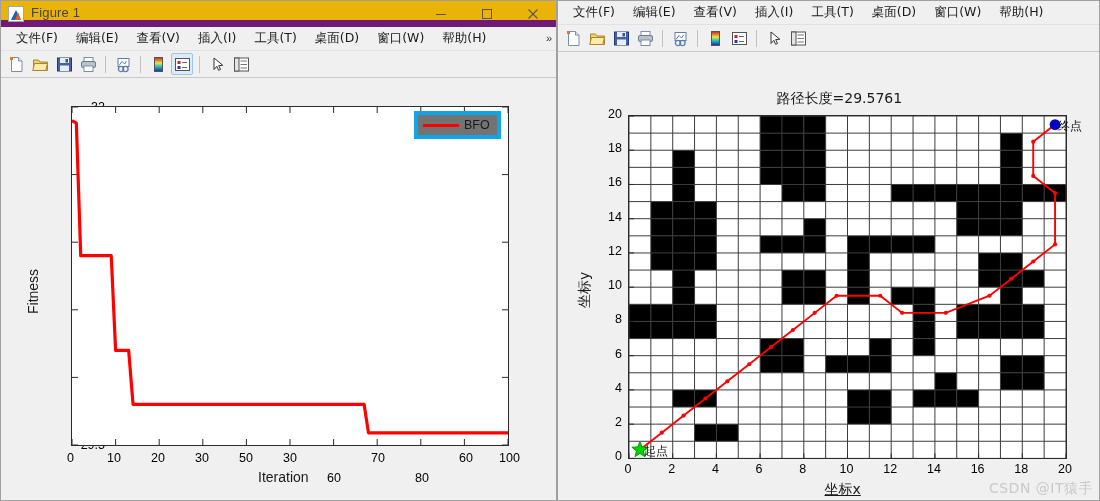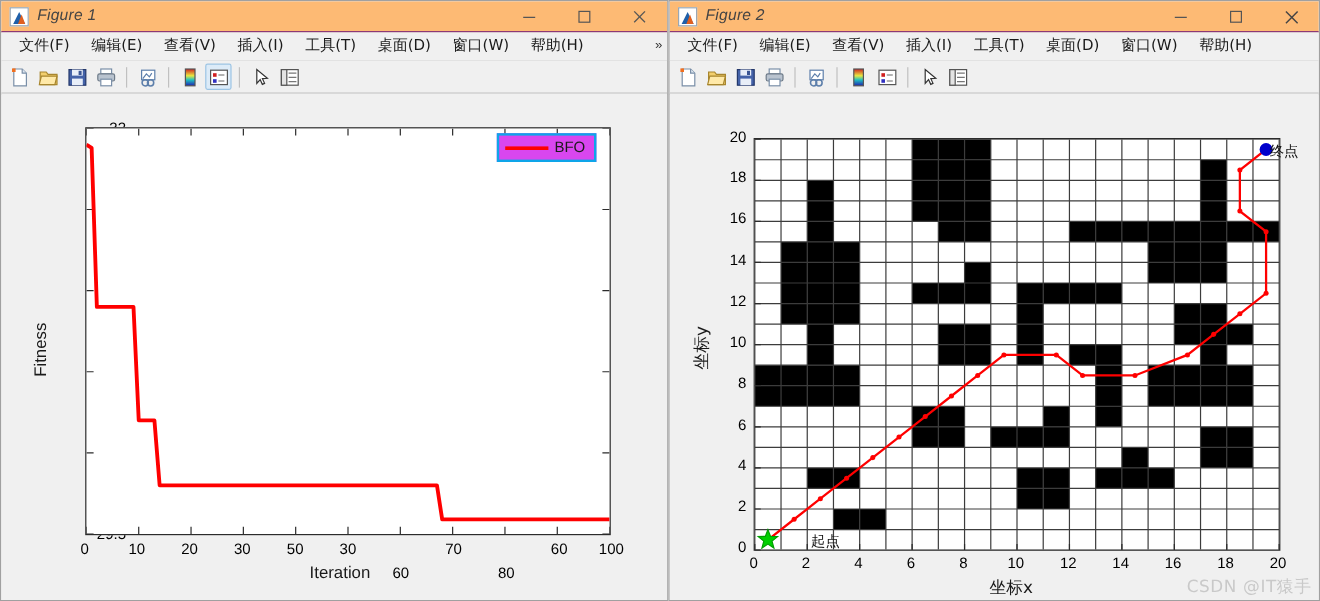--- a/index.html
+++ b/index.html
@@ -16,23 +16,22 @@
   .win {
     position: absolute; top: 0; height: 501px;
     background: #f0f0f0;
     border: 1px solid #a0a0a0;
     overflow: hidden;
   }
   #win1 { left: 0; width: 557px; }
   #win2 { left: 557px; width: 543px; }
 
   .titlebar {
-    position: relative; height: 26px; background: #fdba74;
-    border-bottom: 1px solid #701a75;
-    font-style: italic;
+    position: relative; height: 26px; background: #eab308;
+    border-bottom: 7px solid #701a75;
   }
   .title-icon {
     position: absolute; left: 7px; top: 5px; width: 16px; height: 16px;
     background: #ffffff; border: 1px solid #9aa7b4;
     overflow: hidden;
   }
   .title-icon i {
     position: absolute; left: 2px; top: 3px; width: 0; height: 0;
     border-left: 5px solid transparent; border-right: 5px solid transparent;
     border-bottom: 10px solid #1f5fa9;
@@ -97,40 +96,40 @@
     font-family: "Liberation Sans", sans-serif; white-space: nowrap;
   }
   .axis-title {
     position: absolute; font-size: 14px; color: #1a1a1a; font-weight: 400;
     font-family: "Liberation Sans", sans-serif; white-space: nowrap;
   }
   #ylab1 {
     transform: rotate(-90deg); transform-origin: left top;
   }
   .legendbox {
-    position: absolute; background: #d946ef; border: 2px solid #0ea5e9;
+    position: absolute; background: #737373; border: 4px solid #0ea5e9;
     display: flex; align-items: center; gap: 5px; padding: 3px 7px 3px 5px;
   }
   .legendline { width: 36px; height: 3px; background: #ff0000; }
   .legendtext { font-size: 12.5px; color: #1a1a1a; }
 
   
   #plot2 {
     position: absolute;
     background: #ffffff;
     border: 1px solid #2b2b2b;
   }
   #gridsvg { position: absolute; left: 0; top: 0; }
   #fig2title {
     position: absolute; font-size: 14px; color: #1a1a1a; white-space: nowrap;
     font-family: "DejaVu Sans", "Liberation Sans", sans-serif;
   }
   #ylab2 { transform: rotate(-90deg); transform-origin: left top;
            font-family: "DejaVu Sans", "Liberation Sans", sans-serif; }
-  #xlab2 { font-family: "DejaVu Sans", "Liberation Sans", sans-serif; }
+  #xlab2 { font-family: "DejaVu Sans", "Liberation Sans", sans-serif; text-decoration: underline; }
   .ptlabel {
     position: absolute; font-size: 12px; color: #111; white-space: nowrap;
     font-family: "DejaVu Sans", "Liberation Sans", sans-serif;
   }
   #watermark {
     position: absolute; right: 6px; bottom: 2px;
     font-size: 14px; color: #c9c9c9; letter-spacing: .5px;
     font-family: "DejaVu Sans", "Liberation Sans", sans-serif;
   }
 </style>
@@ -324,45 +323,20 @@
       <div class="legendbox" style="left:413px; top:32px;">
         <div class="legendline"></div>
         <div class="legendtext">BFO</div>
       </div>
 
     </div>
   </div>
 
   <div class="win" id="win2">
 
-    <div class="titlebar">
-      <div class="title-icon">
-          <i></i>
-          <i class="b"></i>
-        </div>
-      <div class="title-text">Figure 2</div>
-      <div class="winbtns">
-        <div class="winbtn">
-          <svg width="12" height="12" viewBox="0 0 12 12">
-              <line x1="1" y1="6.5" x2="11" y2="6.5" stroke="#555" stroke-width="1"></line>
-            </svg>
-        </div>
-        <div class="winbtn">
-          <svg width="12" height="12" viewBox="0 0 12 12">
-              <rect x="1.5" y="1.5" width="9" height="9" fill="none" stroke="#555" stroke-width="1"></rect>
-            </svg>
-        </div>
-        <div class="winbtn">
-          <svg width="13" height="13" viewBox="0 0 12 12">
-              <line x1="1.5" y1="1.5" x2="10.5" y2="10.5" stroke="#444" stroke-width="1.1"></line>
-              <line x1="10.5" y1="1.5" x2="1.5" y2="10.5" stroke="#444" stroke-width="1.1"></line>
-            </svg>
-        </div>
-      </div>
-    </div>
 
     <div class="menubar">
       <div class="menuitem">文件(F)</div>
       <div class="menuitem">编辑(E)</div>
       <div class="menuitem">查看(V)</div>
       <div class="menuitem">插入(I)</div>
       <div class="menuitem">工具(T)</div>
       <div class="menuitem">桌面(D)</div>
       <div class="menuitem">窗口(W)</div>
       <div class="menuitem">帮助(H)</div>
@@ -440,20 +414,21 @@
             <rect x="1.5" y="2" width="14" height="13" fill="#fff" stroke="#555"></rect>
             <rect x="1.5" y="2" width="4.5" height="13" fill="#e4e4e4" stroke="#555"></rect>
             <line x1="7.5" y1="5" x2="14" y2="5" stroke="#777"></line>
             <line x1="7.5" y1="8.5" x2="14" y2="8.5" stroke="#777"></line>
             <line x1="7.5" y1="12" x2="14" y2="12" stroke="#777"></line>
           </svg>
       </div>
     </div>
 
     <div class="figcanvas">
+      <div id="fig2title" style="left: 218.5px; top: 11px;">路径长度=29.5761</div>
       <div class="axis-title" id="ylab2" style="left: 18px; top: 229.2px;">坐标y</div>
       <div class="axis-title" id="xlab2" style="left: 266.5px; top: 402.4px;">坐标x</div>
       <div id="y2ticks">
           <div class="tick-lbl" style="left: 44px; top: 370.4px; width: 20px; text-align: right;">0</div>
           <div class="tick-lbl" style="left: 44px; top: 336.16px; width: 20px; text-align: right;">2</div>
           <div class="tick-lbl" style="left: 44px; top: 301.92px; width: 20px; text-align: right;">4</div>
           <div class="tick-lbl" style="left: 44px; top: 267.68px; width: 20px; text-align: right;">6</div>
           <div class="tick-lbl" style="left: 44px; top: 233.44px; width: 20px; text-align: right;">8</div>
           <div class="tick-lbl" style="left: 44px; top: 199.2px; width: 20px; text-align: right;">10</div>
           <div class="tick-lbl" style="left: 44px; top: 164.96px; width: 20px; text-align: right;">12</div>
@@ -678,20 +653,20 @@
             <line x1="1" y1="206.44000000000003" x2="6" y2="206.44000000000003" stroke="#2b2b2b" stroke-width="1"></line>
             <line x1="1" y1="172.20000000000002" x2="6" y2="172.20000000000002" stroke="#2b2b2b" stroke-width="1"></line>
             <line x1="1" y1="137.96000000000004" x2="6" y2="137.96000000000004" stroke="#2b2b2b" stroke-width="1"></line>
             <line x1="1" y1="103.72000000000003" x2="6" y2="103.72000000000003" stroke="#2b2b2b" stroke-width="1"></line>
             <line x1="1" y1="69.48000000000002" x2="6" y2="69.48000000000002" stroke="#2b2b2b" stroke-width="1"></line>
             <line x1="1" y1="35.24000000000001" x2="6" y2="35.24000000000001" stroke="#2b2b2b" stroke-width="1"></line>
             <line x1="1" y1="1" x2="6" y2="1" stroke="#2b2b2b" stroke-width="1"></line>
           </svg>
         </div>
 
-      <div class="ptlabel" id="startlbl" style="left: 85.925px; top: 363.84px; margin-left: 32px;">起点</div>
+      <div class="ptlabel" id="startlbl" style="left: 85.925px; top: 363.84px;">起点</div>
       <div class="ptlabel" id="endlbl" style="left: 500.075px; top: 38.56px; font-family: Liberation Mono, monospace;">终点</div>
 
       <div id="watermark">CSDN @IT猿手</div>
     </div>
   </div>
 
 </div>
 
 </body></html>

